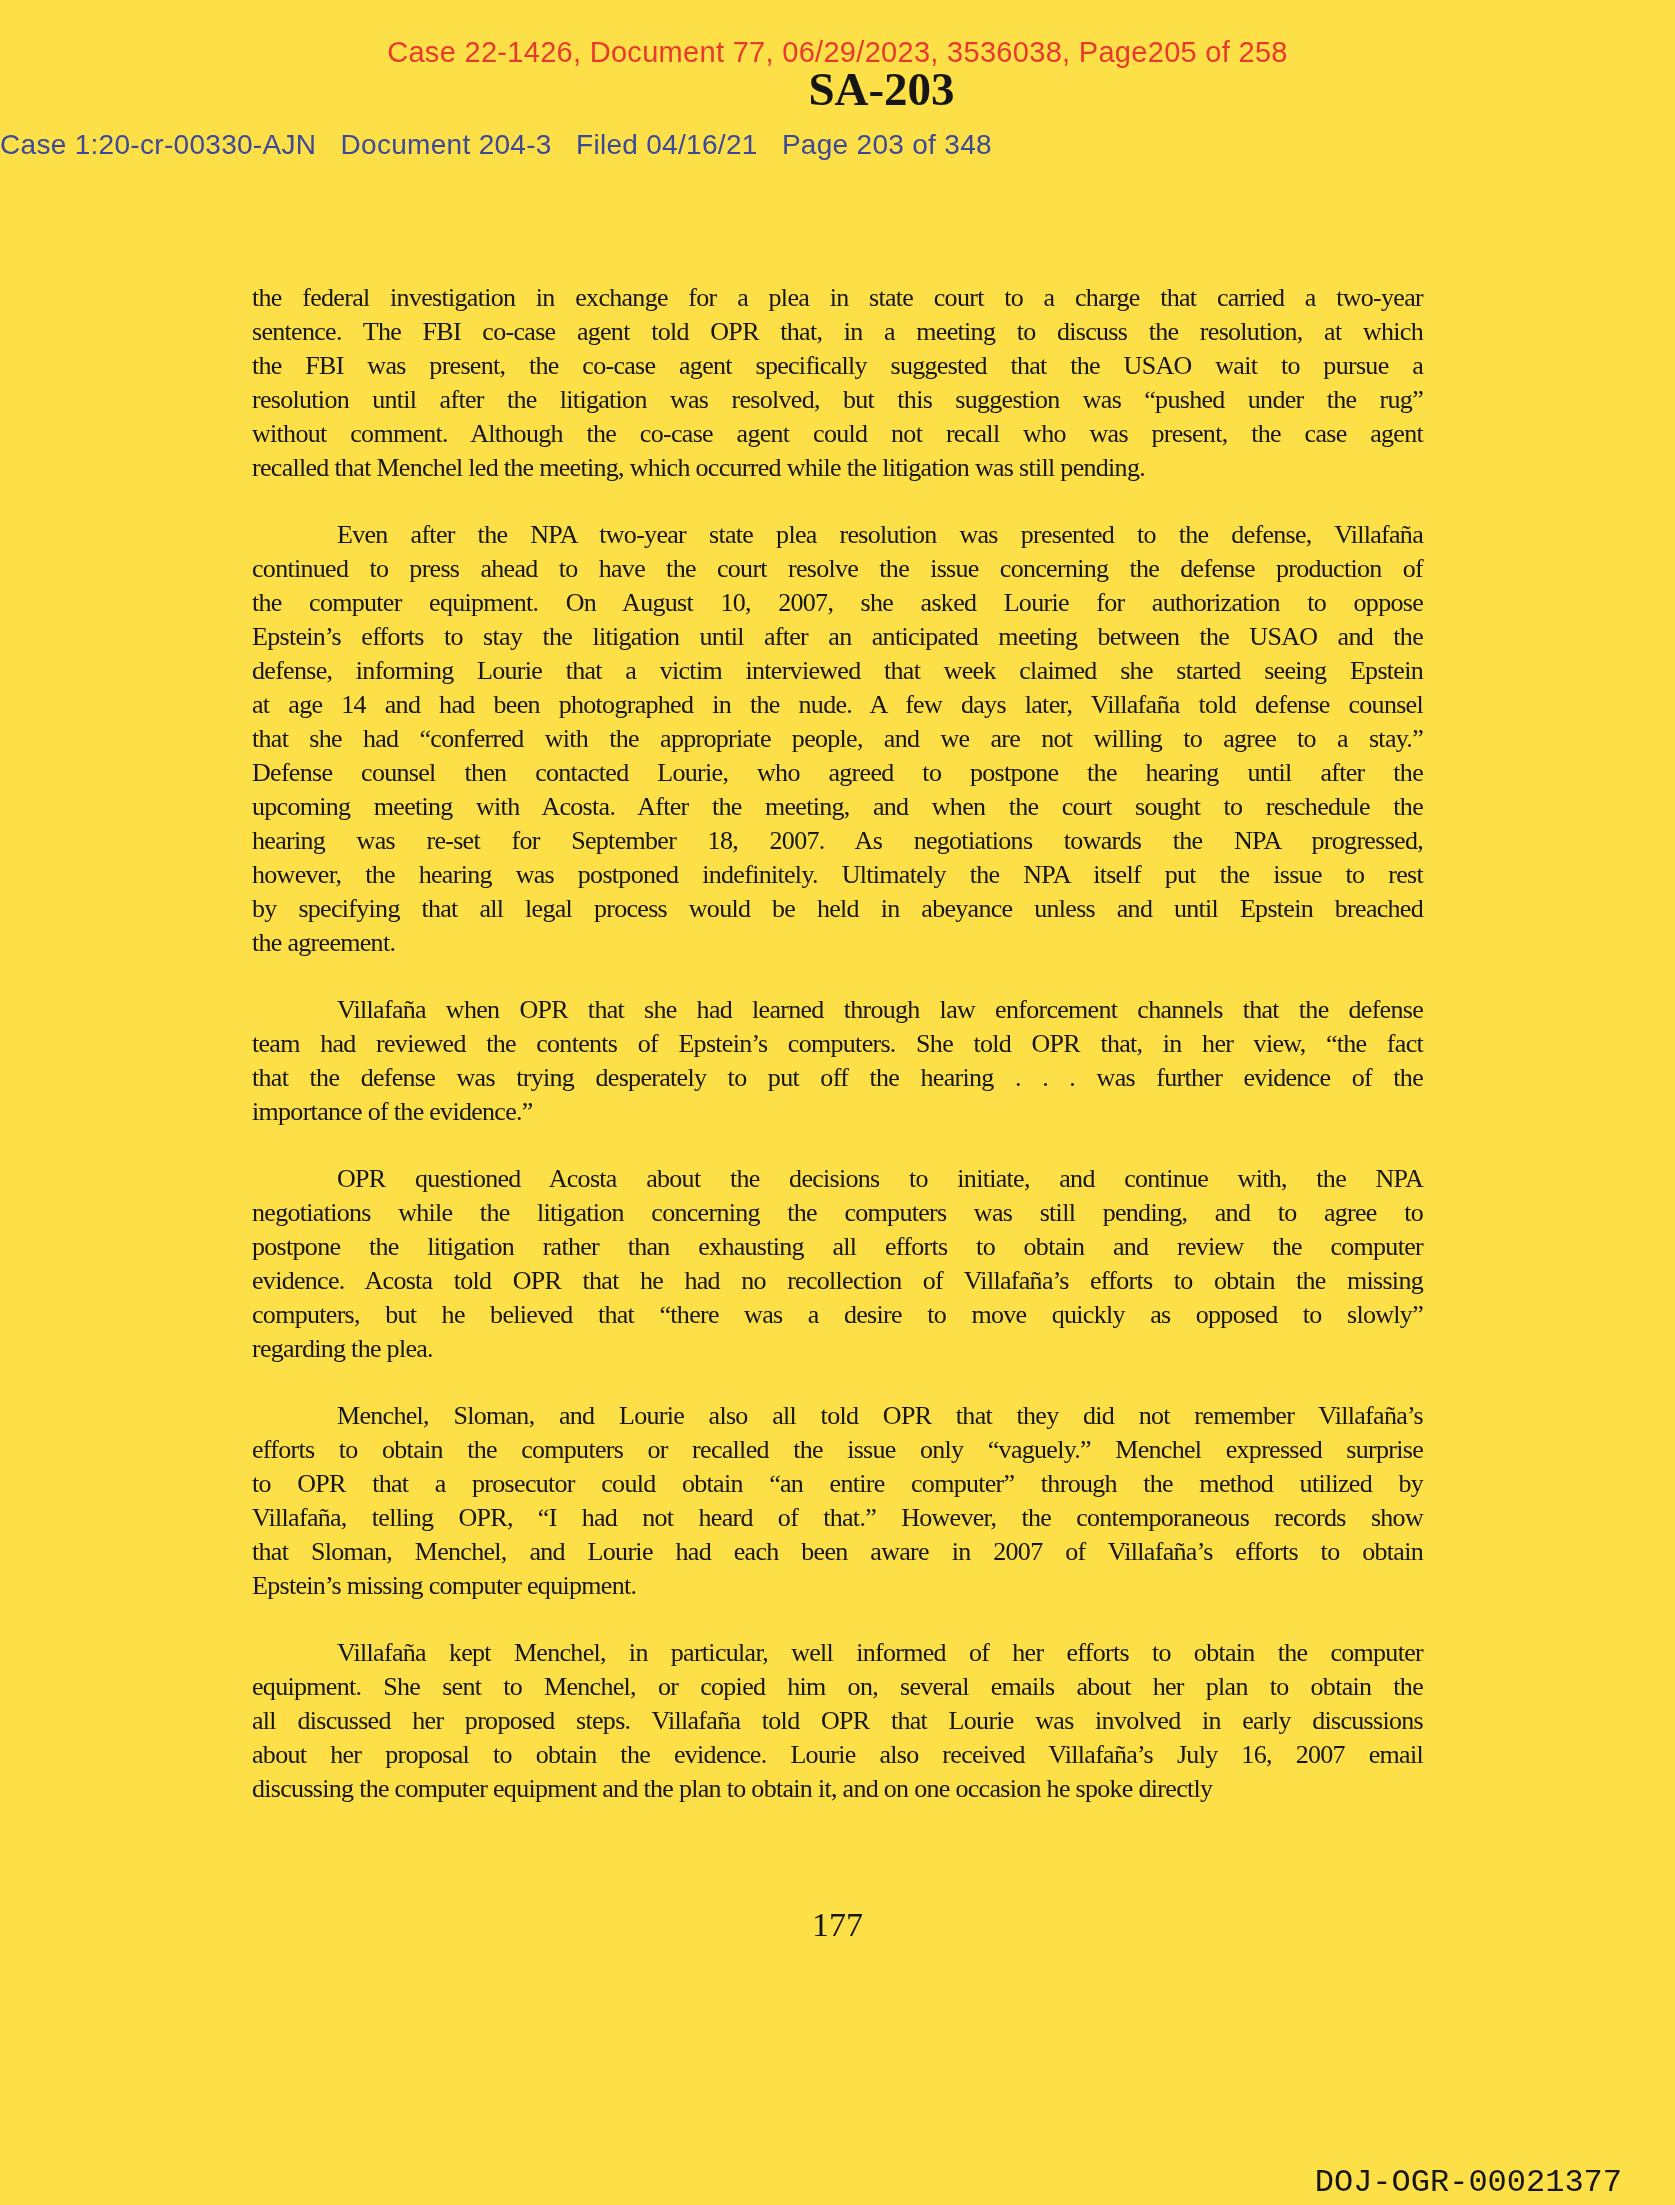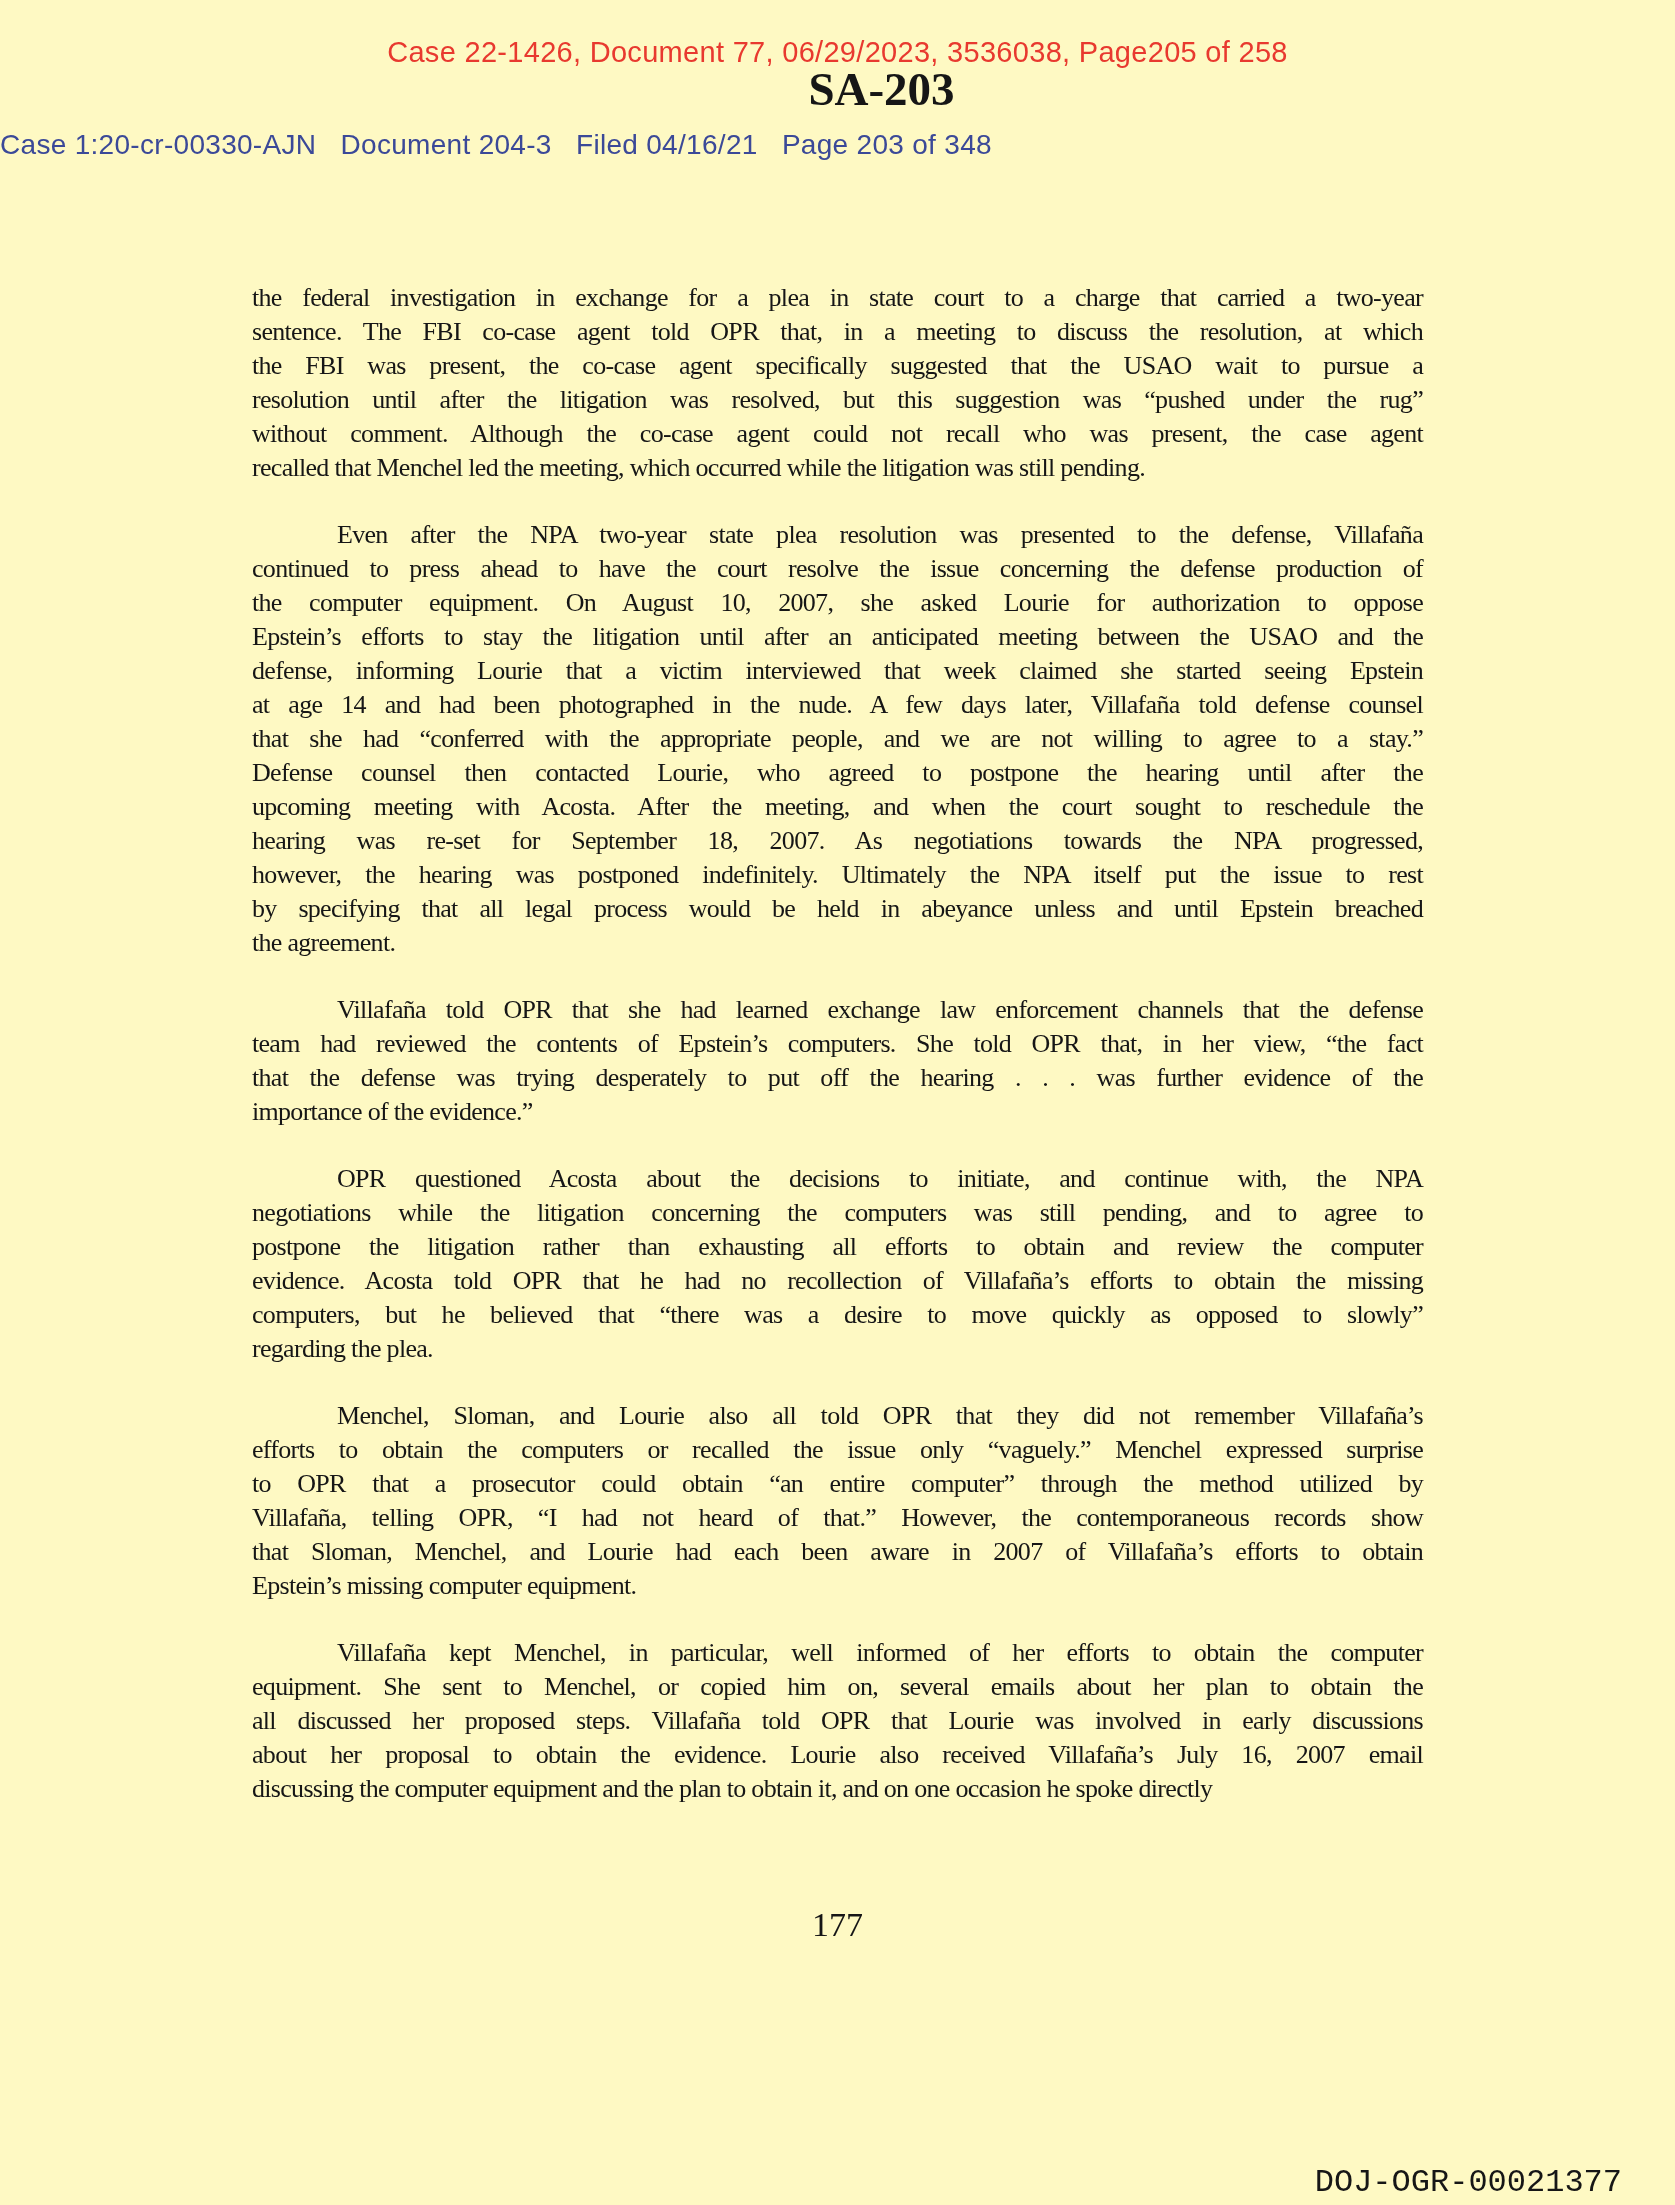--- a/index.html
+++ b/index.html
@@ -4,21 +4,21 @@
 <style>
   html, body {
     margin: 0;
     padding: 0;
     background: #ffffff;
   }
   .page {
     position: relative;
     width: 1675px;
     height: 2205px;
-    background: #fef9c3;
+    background: #fde047;
     overflow: hidden;
   }
   .header-appellate {
     position: absolute;
     top: 36px;
     left: 0;
     width: 1675px;
     text-align: center;
     font-family: "Liberation Sans", sans-serif;
     font-size: 29px;
@@ -122,21 +122,21 @@
         <div class="line">at age 14 and had been photographed in the nude.  A few days later, Villafaña told defense counsel</div>
         <div class="line">that she had “conferred with the appropriate people, and we are not willing to agree to a stay.”</div>
         <div class="line">Defense counsel then contacted Lourie, who agreed to postpone the hearing until after the</div>
         <div class="line">upcoming meeting with Acosta.  After the meeting, and when the court sought to reschedule the</div>
         <div class="line">hearing was re-set for September 18, 2007.  As negotiations towards the NPA progressed,</div>
         <div class="line">however, the hearing was postponed indefinitely.  Ultimately the NPA itself put the issue to rest</div>
         <div class="line">by specifying that all legal process would be held in abeyance unless and until Epstein breached</div>
         <div class="line last">the agreement.</div>
       </div>
       <div class="para">
-        <div class="line indent">Villafaña told OPR that she had learned exchange law enforcement channels that the defense</div>
+        <div class="line indent">Villafaña when OPR that she had learned through law enforcement channels that the defense</div>
         <div class="line">team had reviewed the contents of Epstein’s computers.  She told OPR that, in her view, “the fact</div>
         <div class="line">that the defense was trying desperately to put off the hearing . . . was further evidence of the</div>
         <div class="line last">importance of the evidence.”</div>
       </div>
       <div class="para">
         <div class="line indent">OPR questioned Acosta about the decisions to initiate, and continue with, the NPA</div>
         <div class="line">negotiations while the litigation concerning the computers was still pending, and to agree to</div>
         <div class="line">postpone the litigation rather than exhausting all efforts to obtain and review the computer</div>
         <div class="line">evidence.  Acosta told OPR that he had no recollection of Villafaña’s efforts to obtain the missing</div>
         <div class="line">computers, but he believed that “there was a desire to move quickly as opposed to slowly”</div>

